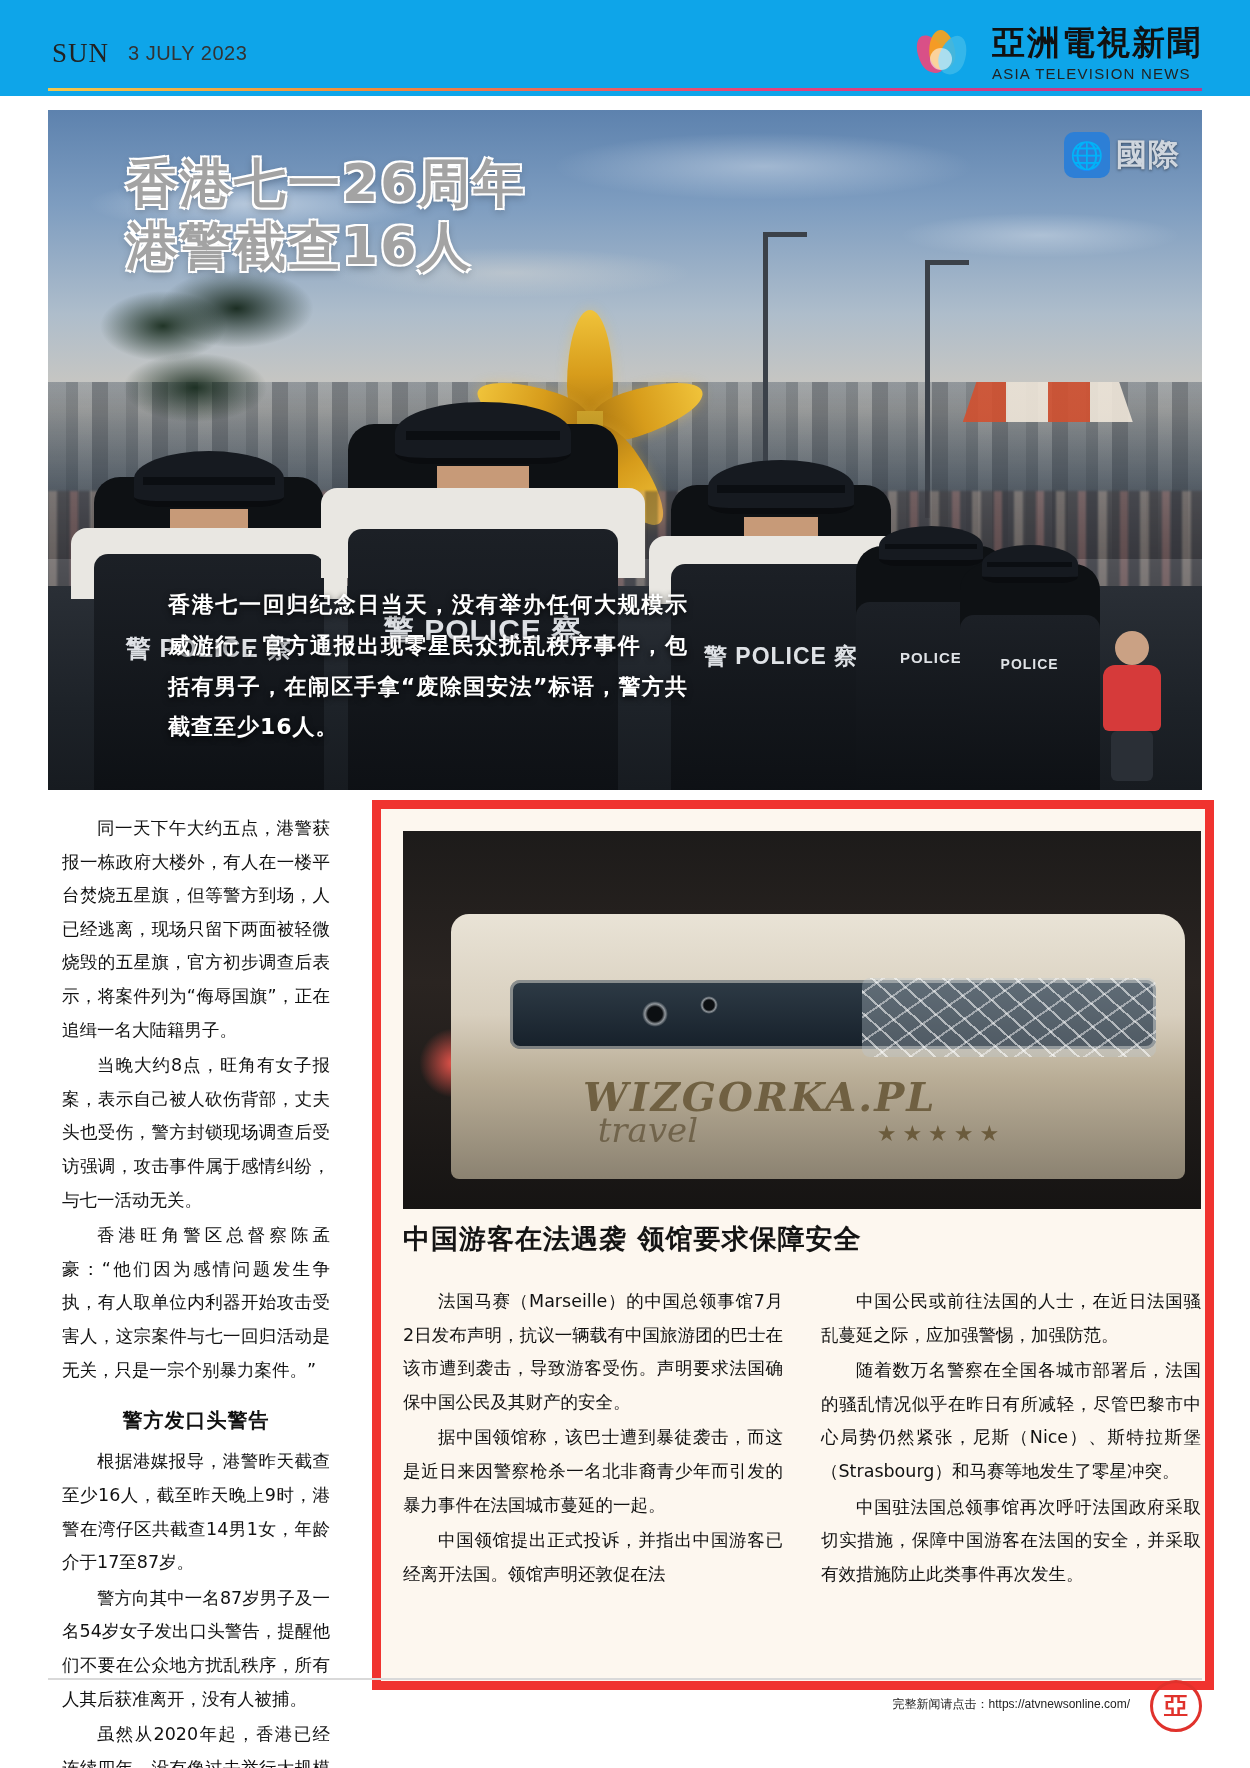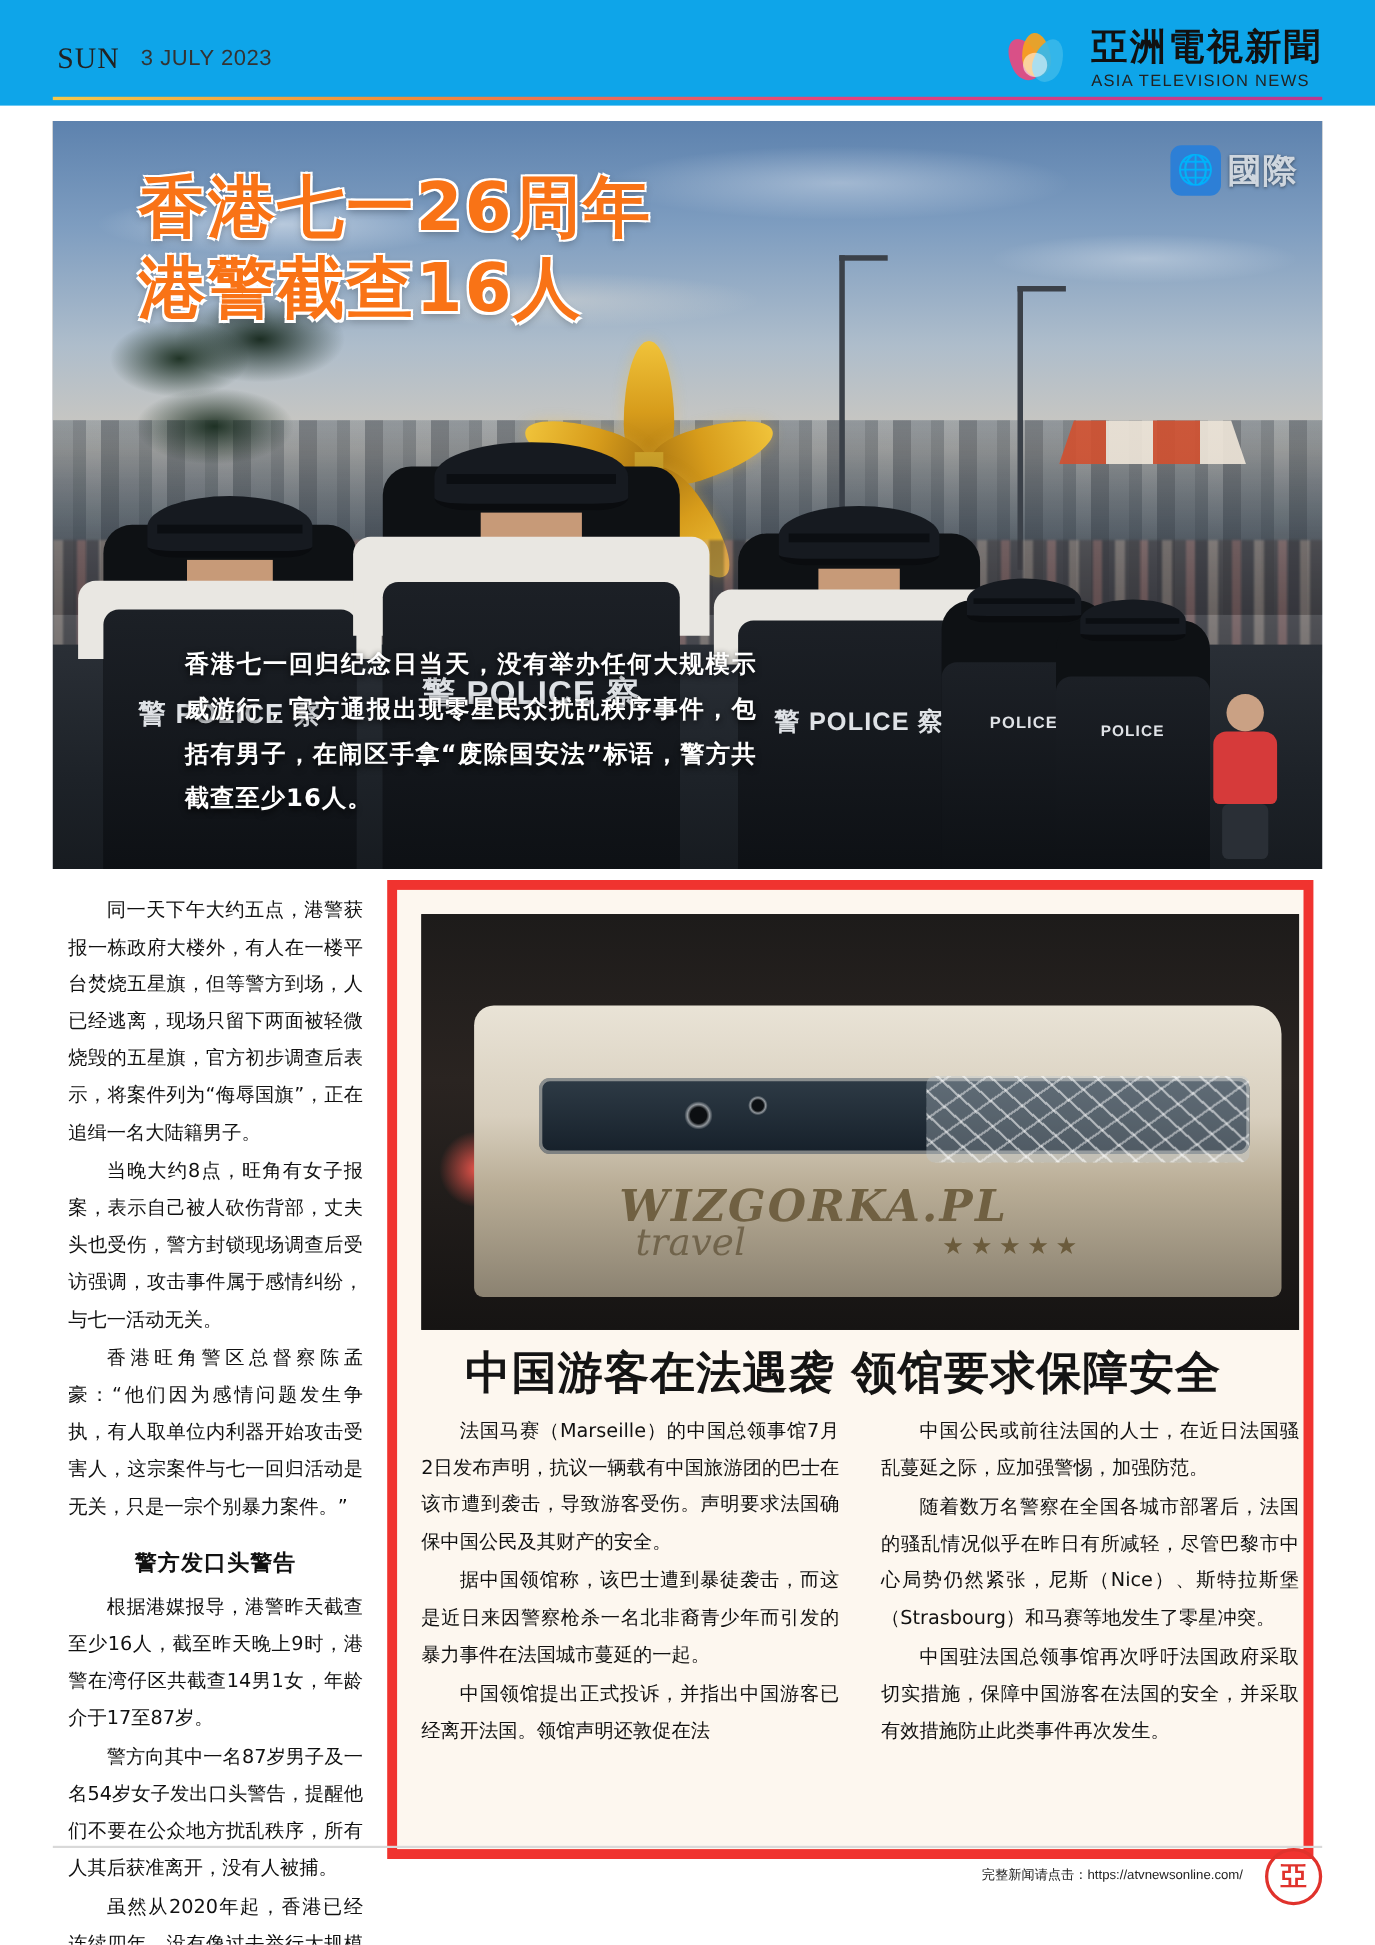--- a/index.html
+++ b/index.html
@@ -169,23 +169,23 @@
     clip-path:polygon(0 100%, 8% 0, 92% 0, 100% 100%);
     opacity:.9;
   }
 
   .hero-title {
     position:absolute; left:78px; top:42px; z-index:6;
   }
   .hero-title .ln {
     font-family:"DejaVu Sans", sans-serif;
     font-weight:700;
-    font-size:61px;
+    font-size:52px;
     line-height:1.22;
-    color:#f97316;
+    color:#a3a3a3;
     letter-spacing:2px;
     text-shadow:
       -2px -2px 0 #fff, 2px -2px 0 #fff, -2px 2px 0 #fff, 2px 2px 0 #fff,
       0 3px 8px rgba(0,0,0,.35);
   }
   .badge-intl {
     position:absolute; right:22px; top:22px; z-index:7;
     display:flex; align-items:center; gap:6px;
   }
   .badge-intl .globe {
@@ -224,21 +224,21 @@
   .subhead {
     margin:14px 0 6px 0;
     font-weight:700;
     font-size:20px;
     text-align:center;
     letter-spacing:1px;
   }
 
   
   .right-panel {
-    position:absolute; left:352px; top:800px; width:842px; height:890px;
+    position:absolute; left:372px; top:800px; width:842px; height:890px;
     background:#fdf7ef;
     border-top:9px solid #f0332f;
     border-right:9px solid #f0332f;
     border-left:9px solid #f0332f;
     border-bottom:9px solid #f0332f;
   }
   .bus-photo {
     position:absolute; left:22px; top:22px; width:798px; height:378px;
     overflow:hidden; background:#141414;
   }
@@ -287,25 +287,24 @@
   }
   .bus-lights {
     position:absolute; left:2%; top:52%; width:70px; height:70px;
     background:radial-gradient(circle, rgba(255,90,80,.9), rgba(255,90,80,0) 70%);
   }
 
   .panel-headline {
     position:absolute; left:22px; top:412px; width:798px;
     font-family:"DejaVu Sans", sans-serif;
     font-weight:700;
-    font-size:41px;
+    font-size:27px;
     letter-spacing:1px;
     color:#141414;
     white-space:nowrap;
-    margin-left:40px;
   }
 
   .panel-cols {
     position:absolute; left:22px; top:476px; width:798px; height:382px;
     display:flex; gap:38px;
   }
   .panel-col {
     width:380px;
     font-family:"DejaVu Sans", sans-serif;
     font-size:17.5px;

